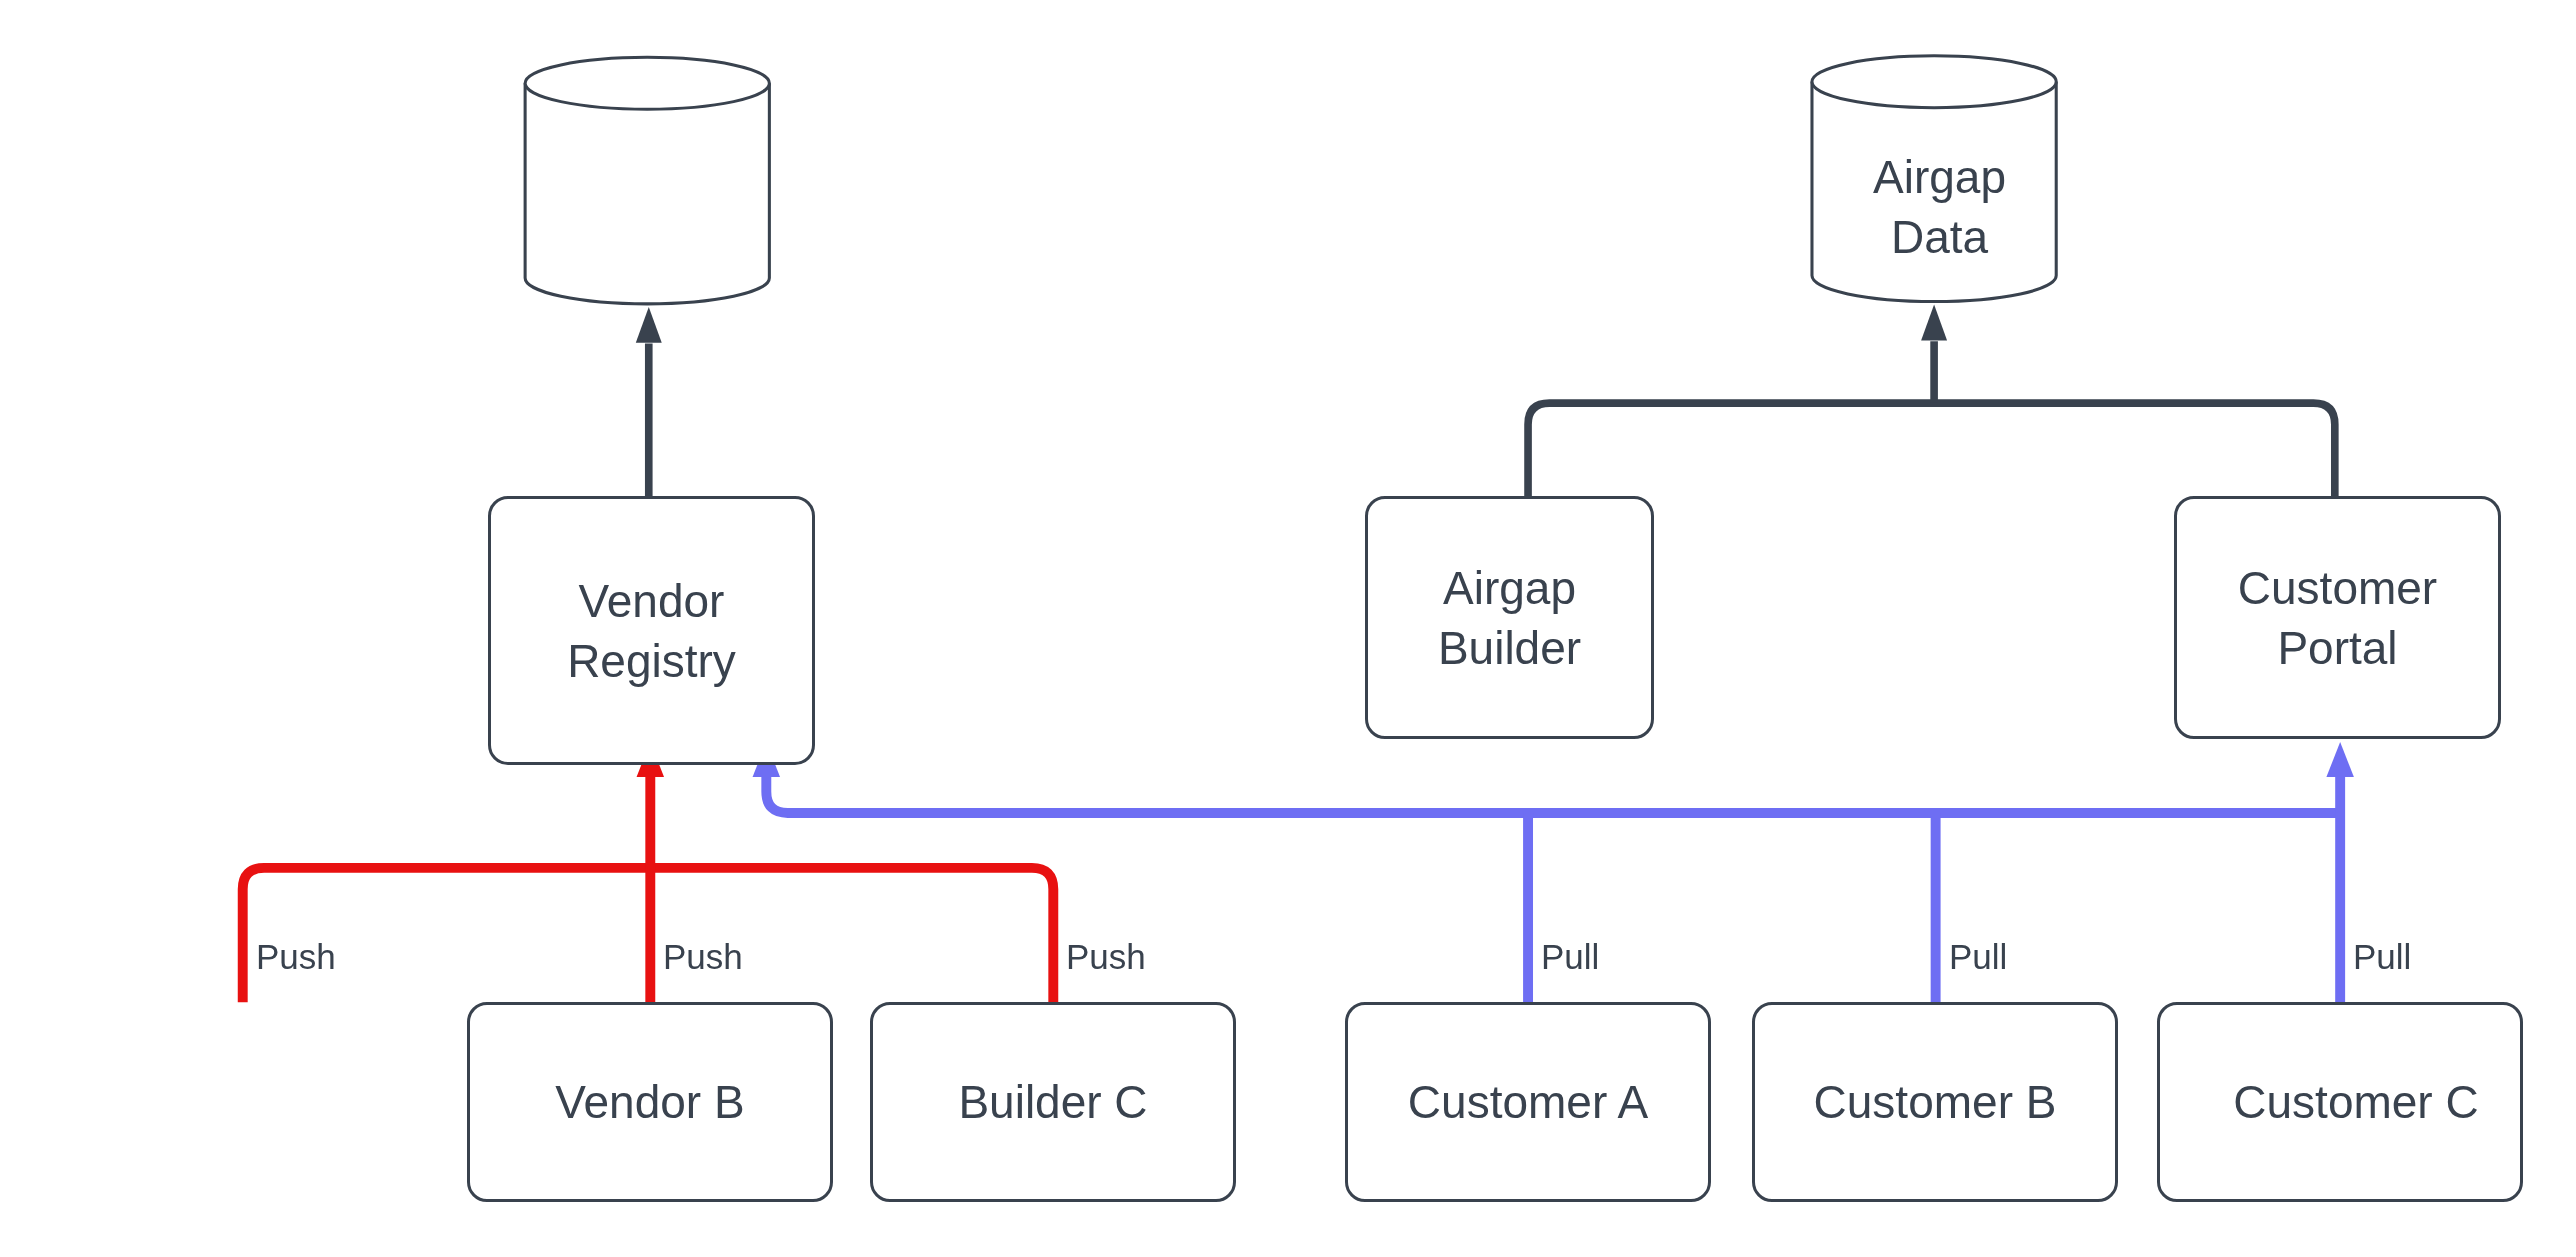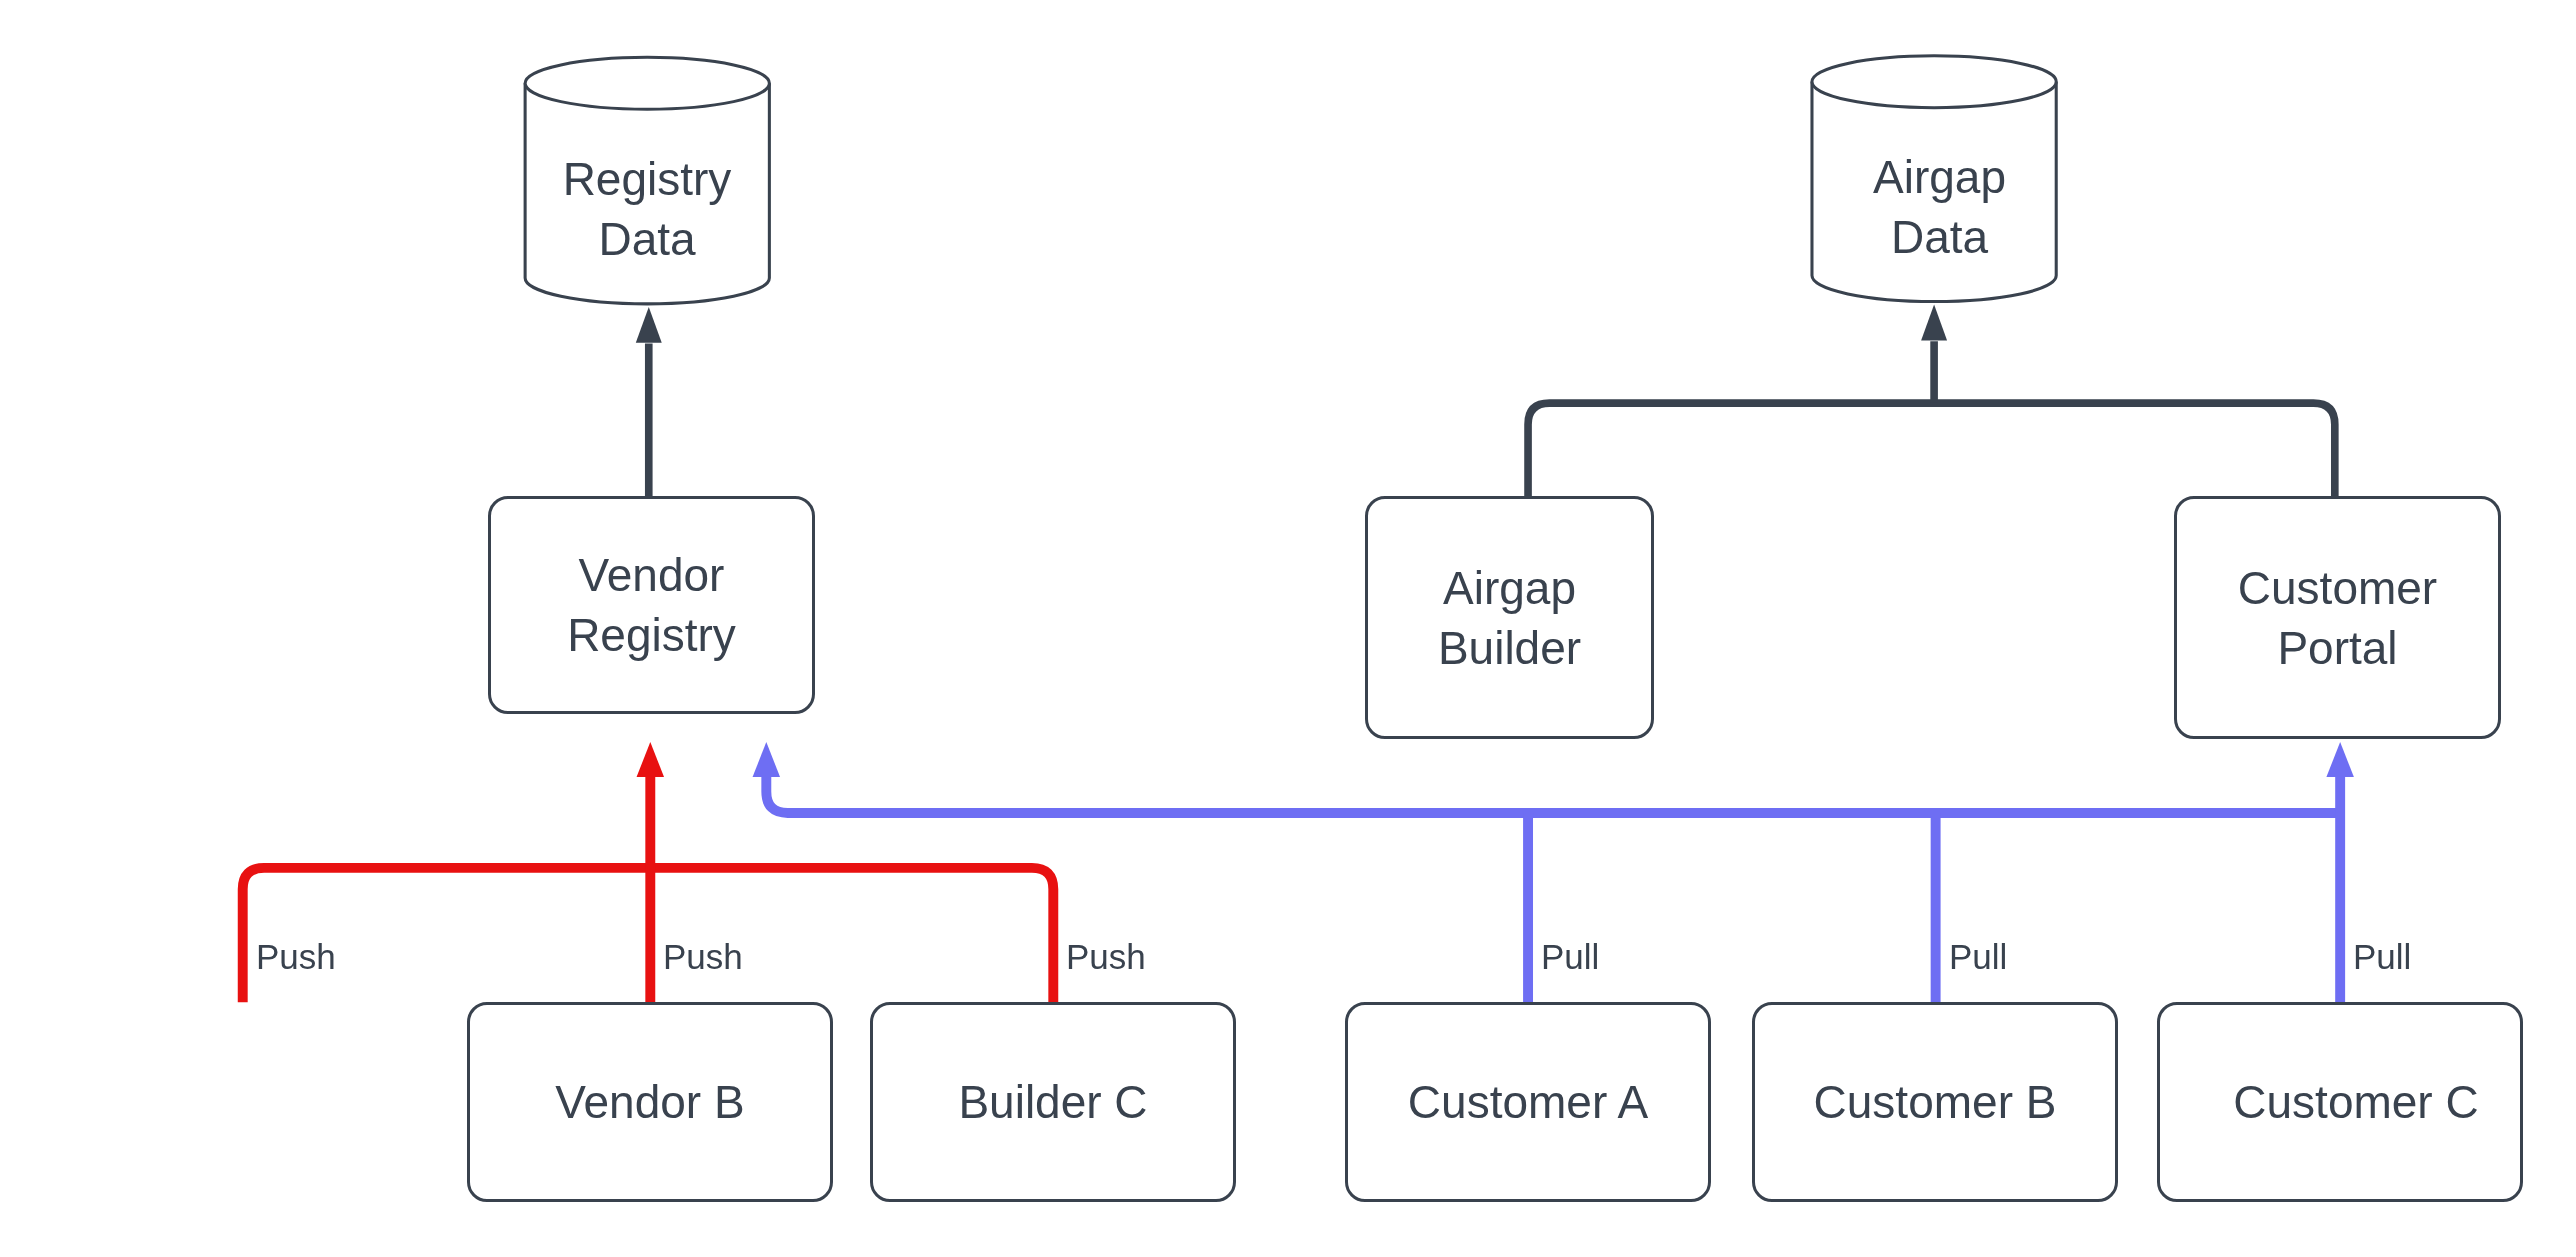--- a/index.html
+++ b/index.html
@@ -65,21 +65,21 @@
 
   .edge-label {
     position: absolute;
     font-size: 35px;
     line-height: 47px;
     color: var(--c-dark);
     white-space: nowrap;
   }
 
   
-  #n-vendor-registry { left: 488px;  top: 496px;  width: 327px; height: 218px; }
+  #n-vendor-registry { left: 488px;  top: 496px;  width: 327px; height: 269px; }
   #n-airgap-builder  { left: 1365px; top: 496px;  width: 289px; height: 243px; }
   #n-customer-portal { left: 2174px; top: 496px;  width: 327px; height: 243px; }
   #n-vendor-a   { left: 60px;   top: 1002px; width: 366px; height: 200px; }
   #n-vendor-b   { left: 467px;  top: 1002px; width: 366px; height: 200px; }
   #n-vendor-c   { left: 870px; top: 1002px; width: 366px; height: 200px; }
   #n-customer-a { left: 1345px; top: 1002px; width: 366px; height: 200px; }
   #n-customer-b { left: 1752px; top: 1002px; width: 366px; height: 200px; }
   #n-customer-c { left: 2157px; top: 1002px; width: 366px; height: 200px; padding-left: 32px; }
 
   #t-registry-data { left: 525px;  top: 149px; }
@@ -121,23 +121,20 @@
       <path class="shape-fill s-dark w-thin" d="M688,109 V364 A160,34 0 0 0 1008,364 V109"></path>
       <ellipse class="shape-fill s-dark w-thin" cx="848" cy="109" rx="160" ry="34"></ellipse>
     </g>
 
     <g>
       <path class="shape-fill s-dark w-thin" d="M2374,107 V361 A160,34 0 0 0 2694,361 V107"></path>
       <ellipse class="shape-fill s-dark w-thin" cx="2534" cy="107" rx="160" ry="34"></ellipse>
     </g>
   </svg>
 
-  <div class="cyl-label" id="t-registry-data">
-    <span class="lbl">Registry Data</span>
-  </div>
   <div class="cyl-label" id="t-airgap-data">
     <span class="lbl">Airgap Data</span>
   </div>
 
   <div class="node" id="n-vendor-registry">
     <span class="lbl narrow">Vendor Registry</span>
   </div>
   <div class="node" id="n-airgap-builder">
     <span class="lbl narrow">Airgap Builder</span>
   </div>

